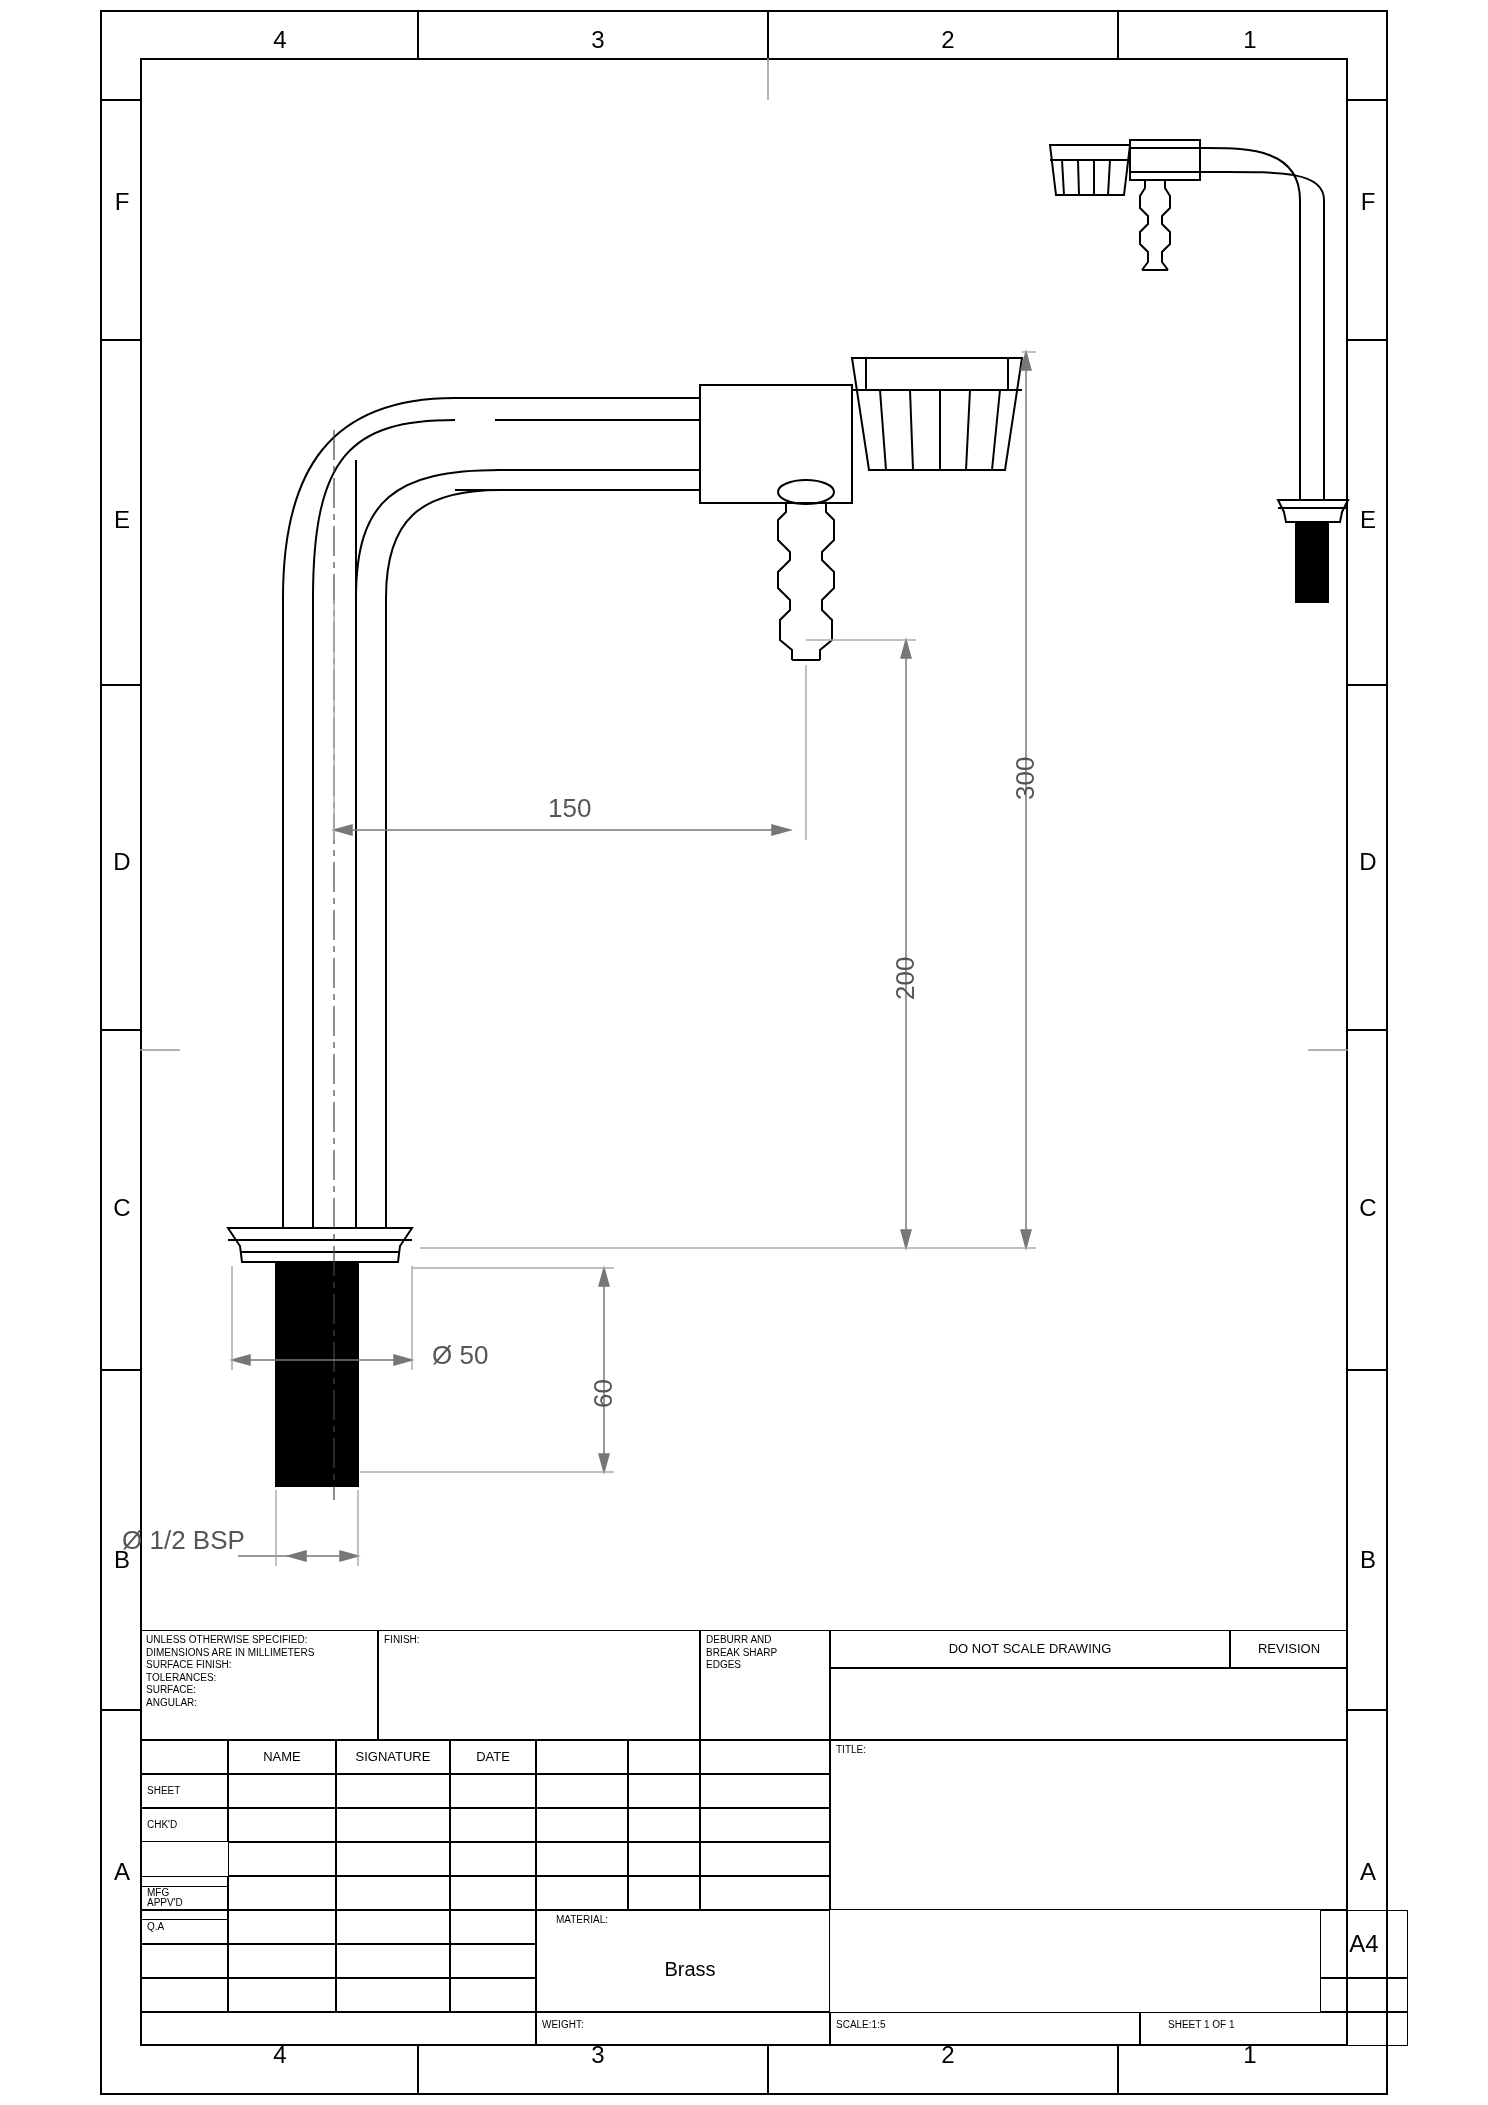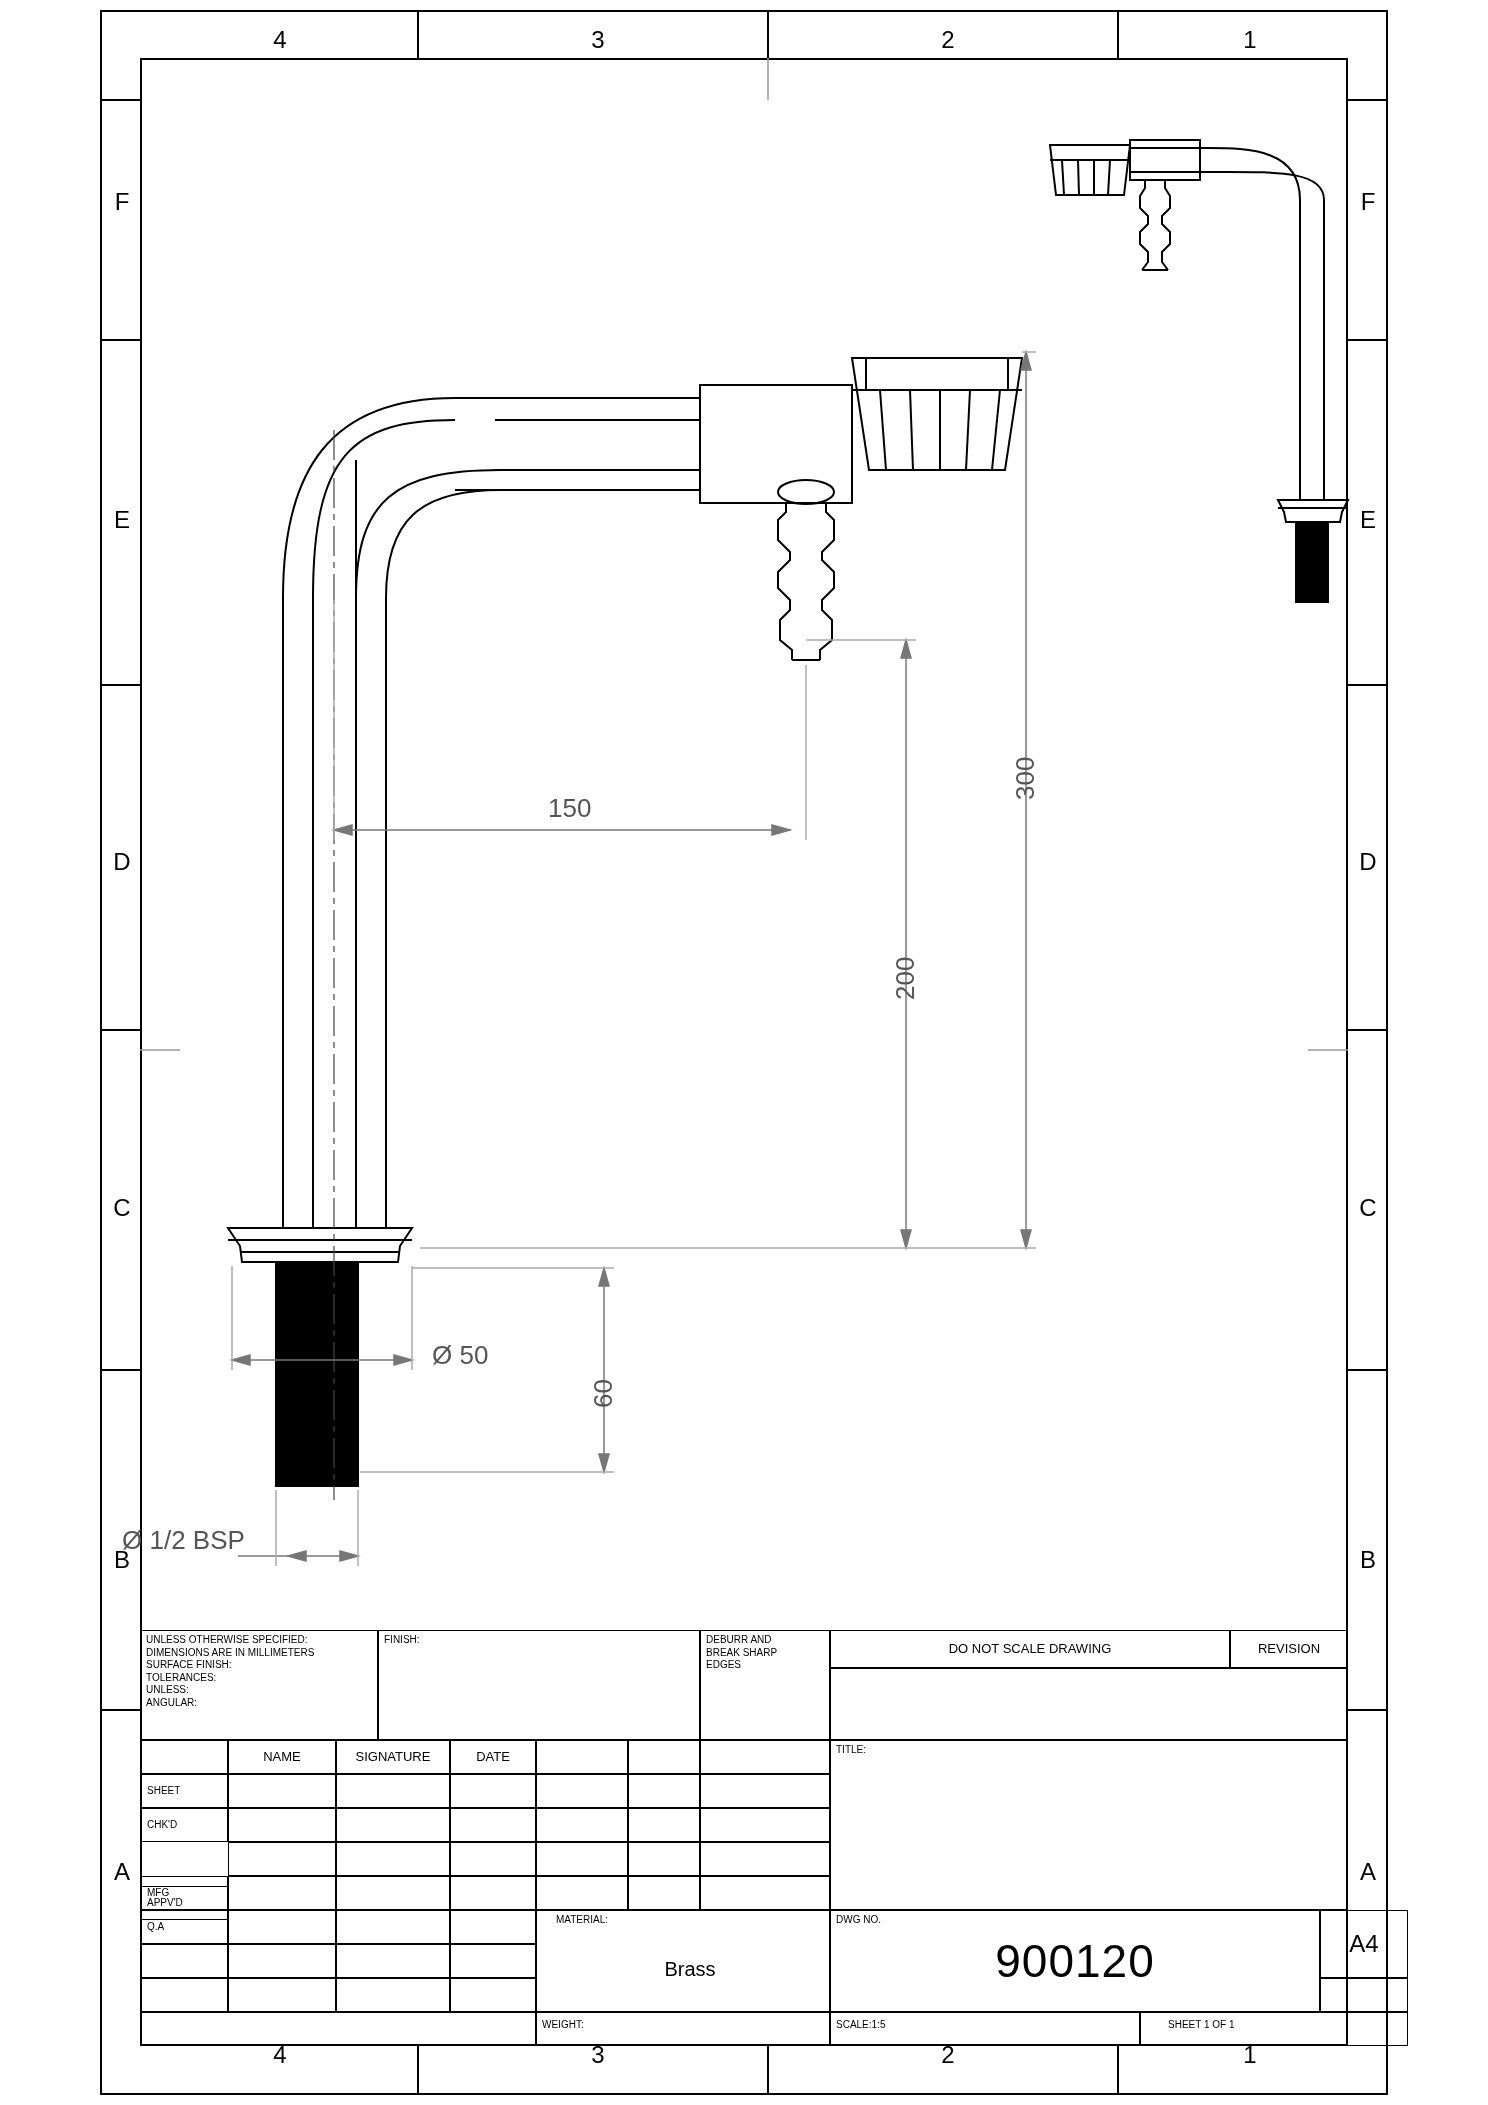--- a/index.html
+++ b/index.html
@@ -271,21 +271,21 @@
   <div class="dim vert" style="left:890px; top:1000px;">200</div>
   <div class="dim" style="left:432px; top:1340px;">Ø 50</div>
   <div class="dim vert" style="left:588px; top:1408px;">60</div>
   <div class="dim" style="left:122px; top:1525px;">Ø 1/2 BSP</div>
 
   <div class="tb" style="left:140px; top:1630px; width:238px; height:110px;">
     <div class="small">UNLESS OTHERWISE SPECIFIED:</div>
     <div class="small">DIMENSIONS ARE IN MILLIMETERS</div>
     <div class="small">SURFACE FINISH:</div>
     <div class="small">TOLERANCES:</div>
-    <div class="small">   UNLESS:</div>
+    <div class="small">   SURFACE:</div>
     <div class="small">   ANGULAR:</div>
   </div>
 
   <div class="tb" style="left:378px; top:1630px; width:322px; height:110px;">
     <div class="small">FINISH:</div>
   </div>
 
   <div class="tb" style="left:700px; top:1630px; width:130px; height:110px;">
     <div class="small">DEBURR AND</div>
     <div class="small">BREAK SHARP</div>
@@ -375,24 +375,20 @@
   <div class="tb" style="left:830px; top:1740px; width:518px; height:170px;">
     <div class="small">TITLE:</div>
     <div class="small"></div>
   </div>
 
   <div class="tb" style="left:536px; top:1910px; width:294px; height:102px;padding-left:19px;">
     <div class="small">MATERIAL:</div>
     <div class="material-val" style="text-align:center; margin-top:30px;">Brass</div>
   </div>
 
-  <div class="tb" style="left:830px; top:1910px; width:490px; height:102px;">
-    <div class="small">DWG NO.</div>
-    <div class="dwgno" style="text-align:center; margin-top:6px;">900120</div>
-  </div>
 
   <div class="tb center" style="left:1320px; top:1910px; width:88px; height:68px;">
     <span class="a4">A4</span>
   </div>
   <div class="tb" style="left:1320px; top:1978px; width:88px; height:34px;"></div>
 
   <div class="tb" style="left:536px; top:2012px; width:294px; height:34px;">
     <span class="small">WEIGHT:</span>
   </div>
   <div class="tb" style="left:830px; top:2012px; width:310px; height:34px;">

